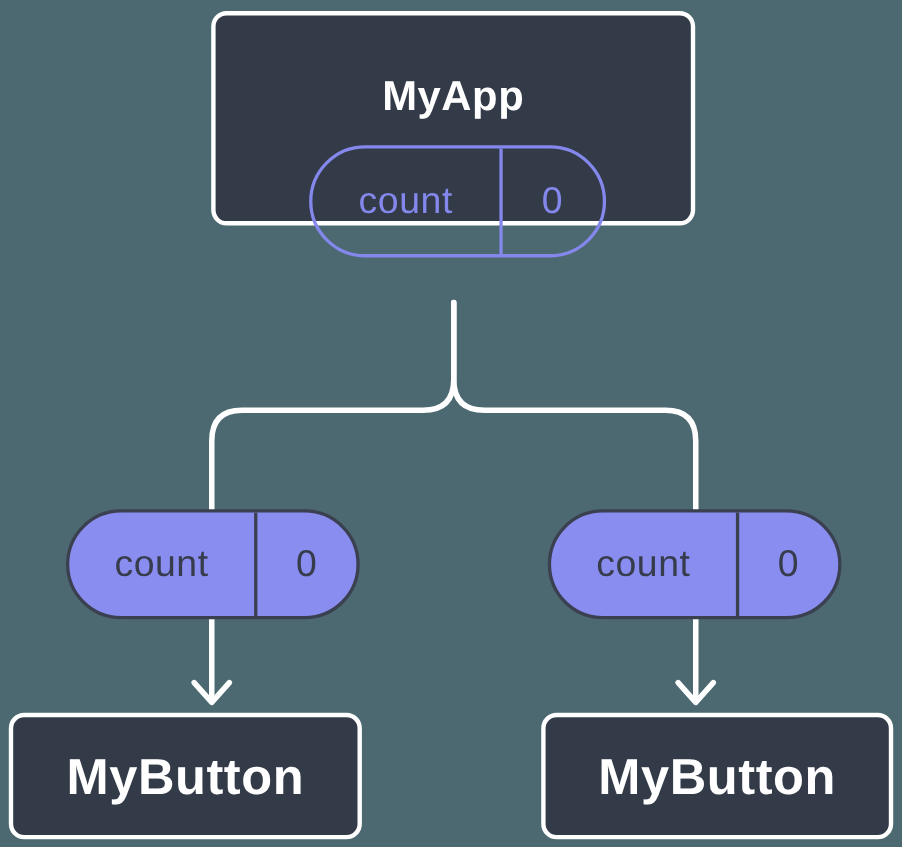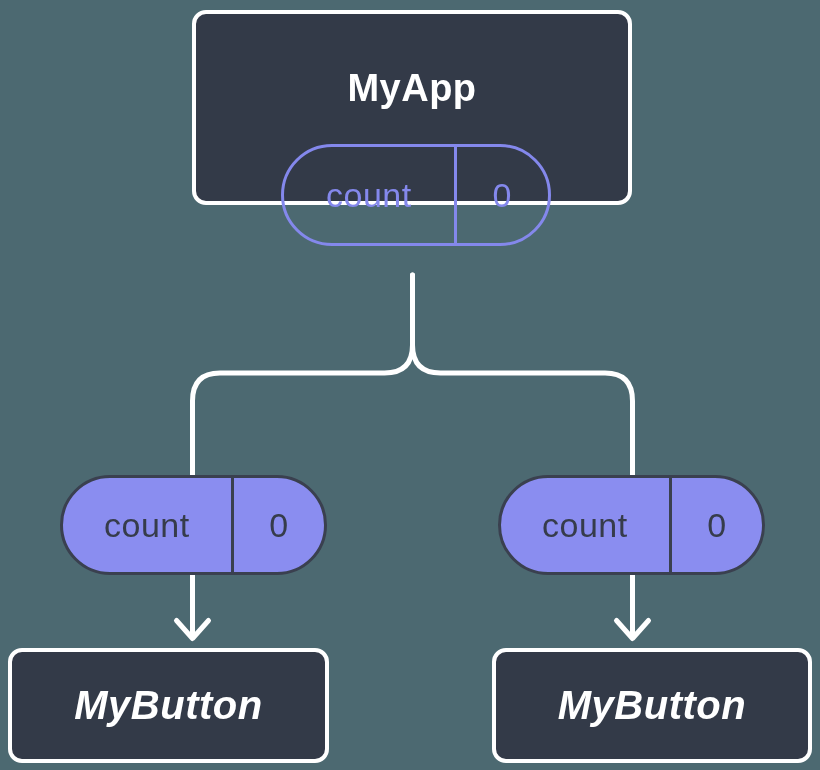--- a/index.html
+++ b/index.html
@@ -49,21 +49,20 @@
     letter-spacing: 0.5px;
   }
   .pill {
     position: absolute;
     box-sizing: border-box;
     display: flex;
     align-items: stretch;
     z-index: 3;
     font-size: 34px;
     letter-spacing: 0.5px;
-    margin-top: 12px;
   }
   .pill .cell {
     display: flex;
     align-items: center;
     justify-content: center;
   }
   .pill .cell-name {
     width: 65%;
   }
   .pill .cell-value {
@@ -93,24 +92,23 @@
   .child-pill .cell-name {
     border-right: 3px solid #3A404F;
   }
   .child-pill-left  { left: 60px;  top: 463px; }
   .child-pill-right { left: 498px; top: 463px; }
   .child-box {
     display: flex;
     align-items: center;
     justify-content: center;
     color: #FFFFFF;
-    font-size: 40px;
+    font-size: 46px;
     font-weight: 600;
     letter-spacing: 0.5px;
-    font-style: italic;
   }
   .child-box-left  { left: 8px;   top: 648px; width: 321px; height: 115px; }
   .child-box-right { left: 492px; top: 648px; width: 320px; height: 115px; }
 </style>
 </head>
 <body>
 
 <div class="canvas">
 
   <svg class="edges-svg" width="820" height="770" viewBox="0 0 820 770">

